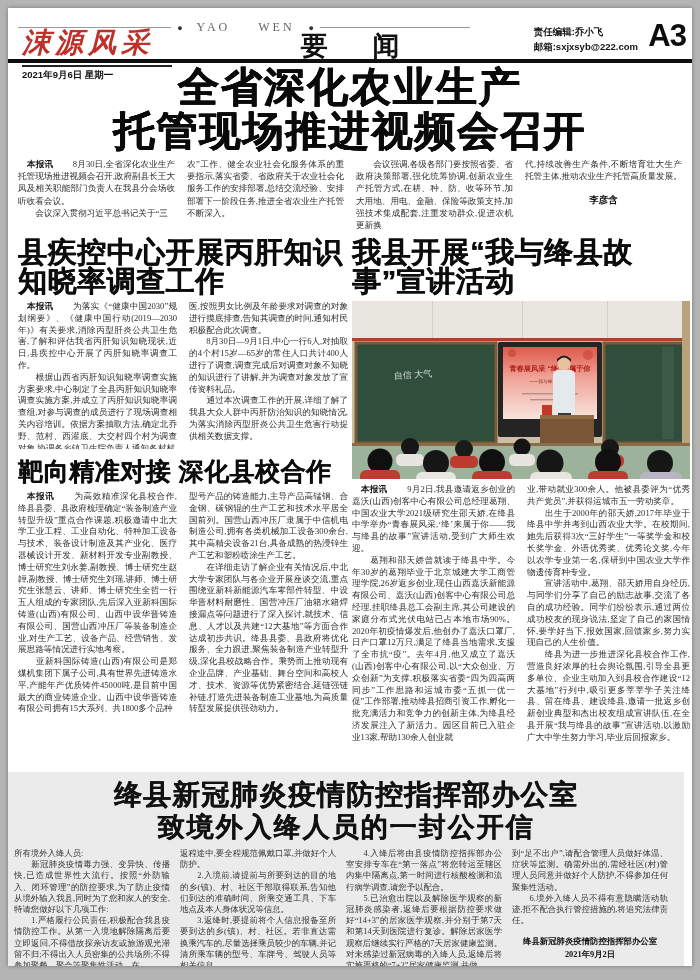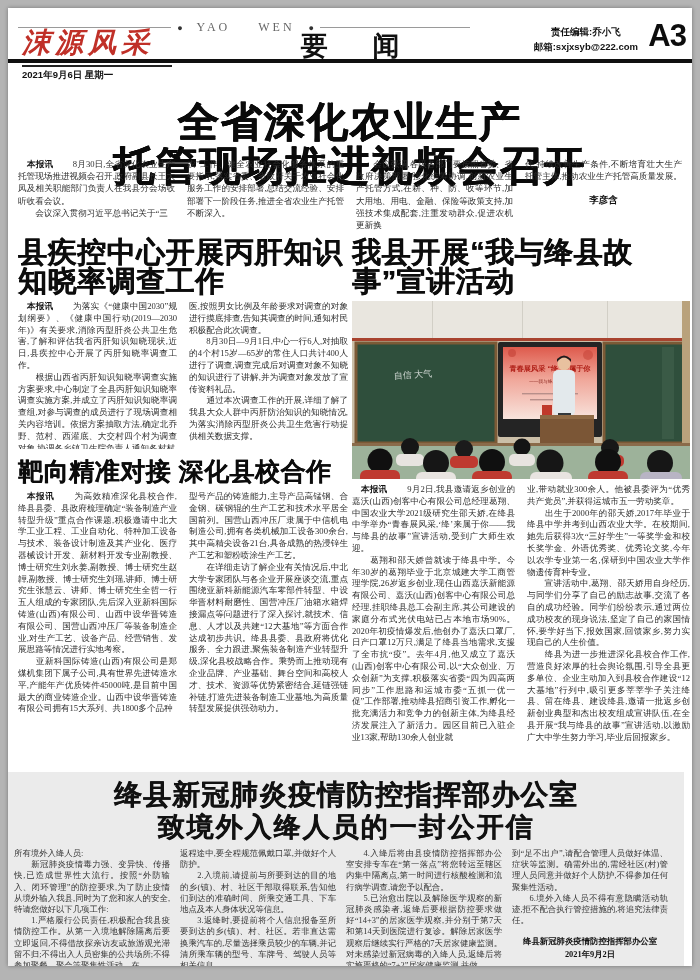--- a/index.html
+++ b/index.html
@@ -22,30 +22,30 @@
   .pinyin-label .py{margin:0 14px;}
   .pinyin-row .spacer{width:212px;}
   .masthead{position:absolute;left:14px;top:16px;width:160px;}
   .masthead-name{font-family:"DejaVu Serif",serif;font-style:italic;font-weight:bold;
     color:#c03028;font-size:28px;letter-spacing:5px;white-space:nowrap;}
   .masthead-line{height:1.5px;background:#222;margin:3px 0 2px 0;width:150px;}
   .masthead-date{font-size:9.5px;font-weight:bold;font-family:"Liberation Sans",sans-serif;color:#111;}
   .section-title{position:absolute;top:20px;left:0;width:684px;text-align:center;
     font-size:27px;font-weight:bold;font-family:"Liberation Serif",serif;color:#111;}
   .section-title .ch{display:inline-block;margin:0 19px;}
-  .editor-box{position:absolute;top:16px;right:54px;text-align:center;
+  .editor-box{position:absolute;top:16px;right:54px;text-align:left;
     font-family:"Liberation Sans",sans-serif;font-size:9.5px;font-weight:bold;color:#111;line-height:15px;}
   .page-no{position:absolute;top:10px;right:6px;font-family:"Liberation Sans",sans-serif;
     font-size:31px;font-weight:900;color:#0d0d0d;letter-spacing:-1px;}
   .header-rule{position:absolute;top:51px;left:0;width:684px;height:4px;background:#101010;}
   
   .lead-headline{position:absolute;top:57px;left:0;width:684px;text-align:center;
     font-family:"Liberation Sans",sans-serif;font-weight:900;color:#0a0a0a;
     font-size:41px;line-height:44px;letter-spacing:2px;
-    text-shadow:0.6px 0 0 currentColor,-0.6px 0 0 currentColor,0 0.4px 0 currentColor;margin-top:35px;}
+    text-shadow:0.6px 0 0 currentColor,-0.6px 0 0 currentColor,0 0.4px 0 currentColor;}
   
   .colrow{display:flex;}
   .news-col{font-size:8.6px;line-height:11.8px;text-align:justify;color:#2e2e2e;}
   .news-col .txt{white-space:pre-wrap;}
   .dateline{font-family:"Liberation Sans",sans-serif;font-weight:bold;color:#111;
     padding-left:9px;margin-right:11px;}
   .lead-body{position:absolute;top:150px;left:10px;width:664px;gap:12px;}
   .lead-body .news-col{width:157px;line-height:12.2px;}
   .byline{margin-top:12px;text-align:center;font-weight:bold;font-family:"Liberation Sans",sans-serif;color:#111;font-size:9.5px;}
   

